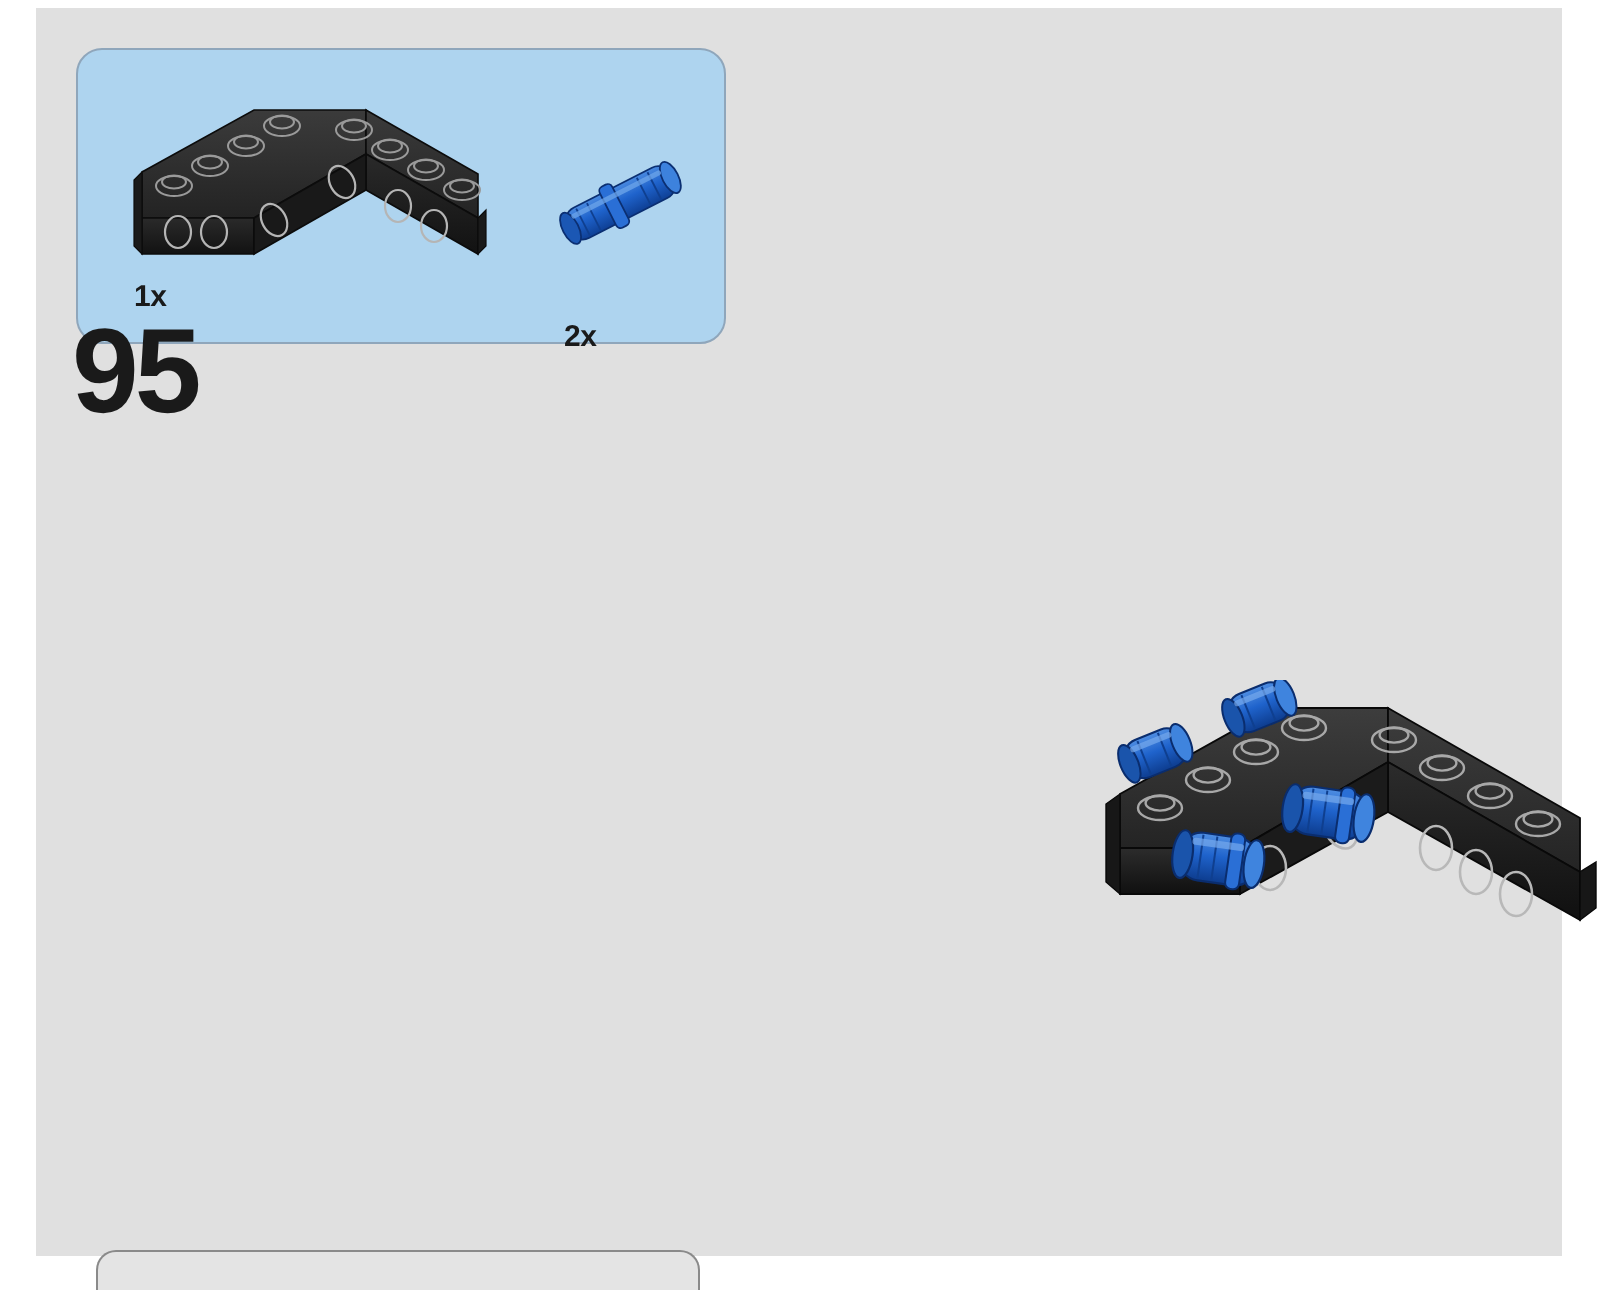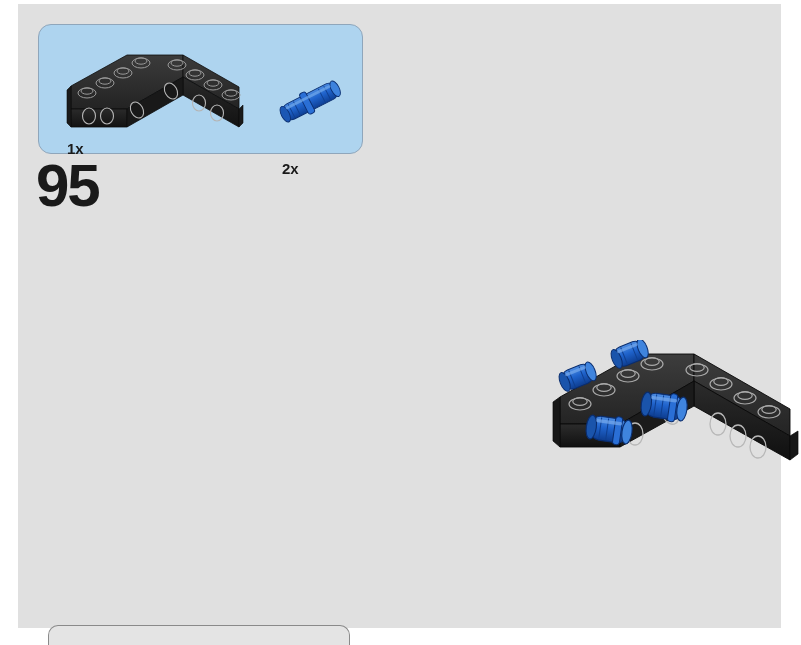--- a/index.html
+++ b/index.html
@@ -24,21 +24,21 @@
     height: 624px;
     background: #e0e0e0;
   }
 
   
   #parts-callout {
     position: absolute;
     left: 20px;
     top: 20px;
     width: 325px;
-    height: 130px;
+    height: 148px;
     background: #aed4ef;
     border: 1.5px solid #8fa6bb;
     border-radius: 13px;
     box-sizing: border-box;
   }
 
   .part-entry {
     position: absolute;
   }
   .part-qty {

